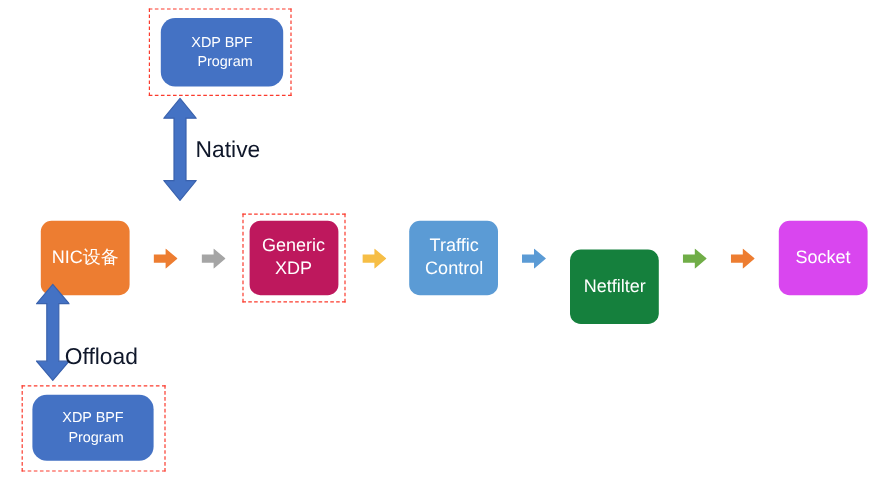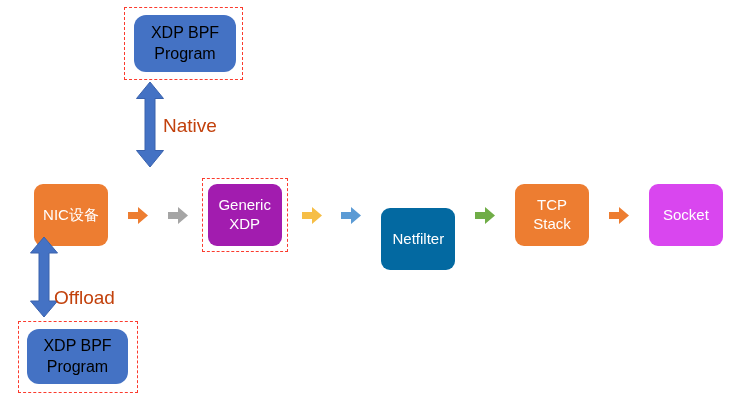--- a/index.html
+++ b/index.html
@@ -5,39 +5,39 @@
   html,body{margin:0;padding:0;background:#fff;}
   .canvas{
     position:relative;width:743px;height:405px;background:#fff;overflow:hidden;
     font-family:"Liberation Sans","DejaVu Sans",sans-serif;
   }
   .dashed-frame{
     position:absolute;border:1.5px dashed #FB3B2D;box-sizing:border-box;
   }
   .bpf-box{
     position:absolute;border-radius:12px;display:flex;align-items:center;justify-content:center;
-    color:#000000;font-size:16px;line-height:1.28;text-align:center;white-space:pre-line;
+    color:#ffffff;font-size:12px;line-height:1.28;text-align:right;white-space:pre-line;
   }
   .flow-row{
     position:absolute;left:34px;top:184px;width:689px;height:62px;
     display:flex;align-items:center;justify-content:space-between;
   }
   .node{
     position:relative;width:74px;height:62px;border-radius:9px;flex:0 0 auto;
     display:flex;align-items:center;justify-content:center;
     color:#fff;font-size:15px;line-height:1.25;text-align:center;white-space:pre-line;
   }
   .node.dashed::after{
     content:"";position:absolute;left:-6px;right:-6px;top:-6px;bottom:-6px;
     border:1.5px dashed #FB3B2D;pointer-events:none;
   }
   .flow-arrow{flex:0 0 auto;display:block;}
   .v-arrow{position:absolute;display:block;}
   .link-label{
-    position:absolute;color:#c2410c;font-size:19px;line-height:1;white-space:nowrap;
+    position:absolute;color:#0f172a;font-size:19px;line-height:1;white-space:nowrap;
   }
 </style>
 </head>
 <body>
 
 <div class="canvas">
 
   <div class="dashed-frame" style="left:124px;top:7px;width:119px;height:73px;">
     <div class="bpf-box" style="left: 9px; top: 7px; width: 102px; height: 57px; background-color: rgb(68, 114, 196);">XDP BPF
 Program</div>
@@ -54,40 +54,40 @@
 
     <svg class="flow-arrow" width="20" height="17" viewBox="0 0 20 17">
       <polygon points="0,5 10,5 10,0 20,8.5 10,17 10,12 0,12" fill="#ED7D31"></polygon>
     </svg>
 
 
     <svg class="flow-arrow" width="20" height="17" viewBox="0 0 20 17">
       <polygon points="0,5 10,5 10,0 20,8.5 10,17 10,12 0,12" fill="#A5A5A5"></polygon>
     </svg>
 
-    <div class="node dashed" style="background-color: #a21caf;">Generic
+    <div class="node dashed" style="background-color: #be185d;">Generic
 XDP</div>
 
     <svg class="flow-arrow" width="20" height="17" viewBox="0 0 20 17">
       <polygon points="0,5 10,5 10,0 20,8.5 10,17 10,12 0,12" fill="#F6BE46"></polygon>
     </svg>
 
+    <div class="node" style="background-color: rgb(91, 155, 213);">Traffic
+Control</div>
 
     <svg class="flow-arrow" width="20" height="17" viewBox="0 0 20 17">
       <polygon points="0,5 10,5 10,0 20,8.5 10,17 10,12 0,12" fill="#5B9BD5"></polygon>
     </svg>
 
-    <div class="node" style="background-color: #0369a1; margin-top: 48px;">Netfilter</div>
+    <div class="node" style="background-color: #15803d; margin-top: 48px;">Netfilter</div>
 
     <svg class="flow-arrow" width="20" height="17" viewBox="0 0 20 17">
       <polygon points="0,5 10,5 10,0 20,8.5 10,17 10,12 0,12" fill="#70AD47"></polygon>
     </svg>
 
-    <div class="node" style="background-color: rgb(237, 125, 49);">TCP
-Stack</div>
 
     <svg class="flow-arrow" width="20" height="17" viewBox="0 0 20 17">
       <polygon points="0,5 10,5 10,0 20,8.5 10,17 10,12 0,12" fill="#ED7D31"></polygon>
     </svg>
 
     <div class="node" style="background-color: #d946ef;">Socket</div>
 
   </div>
 
   <svg class="v-arrow" style="left:30px;top:236px;" width="28" height="82" viewBox="0 0 28 82">

